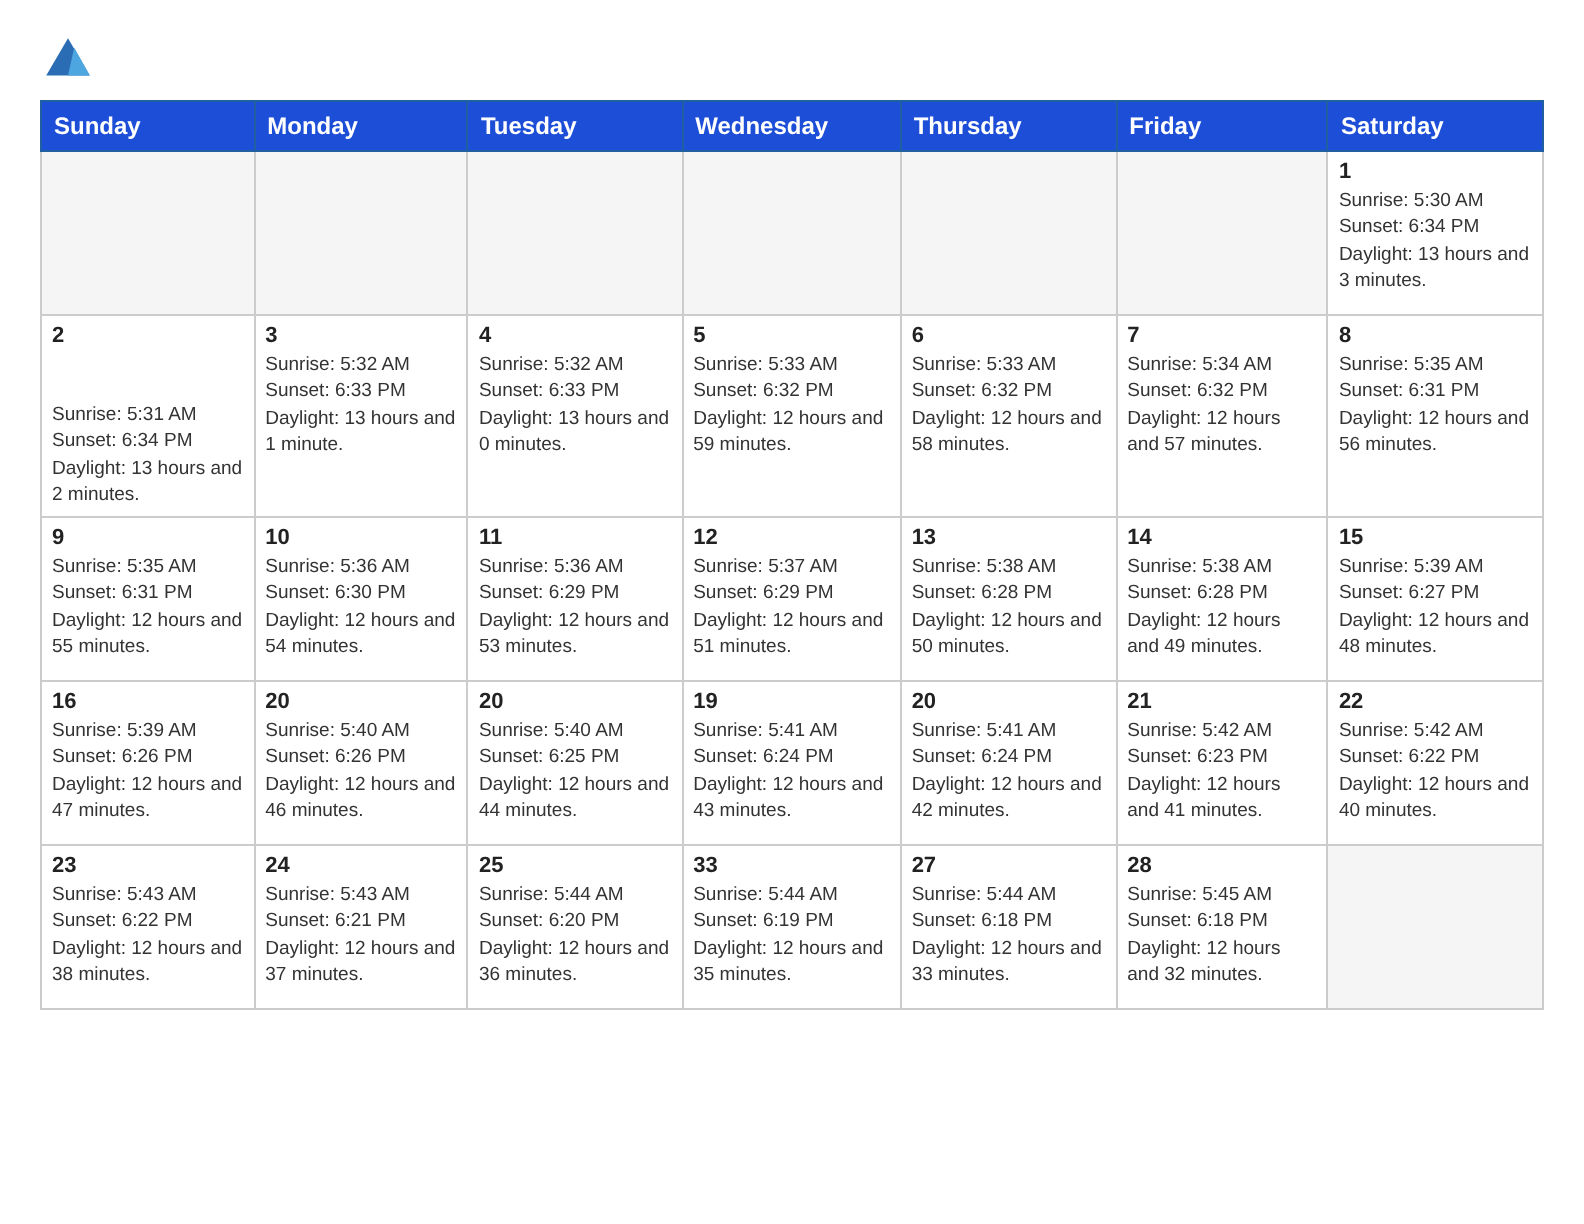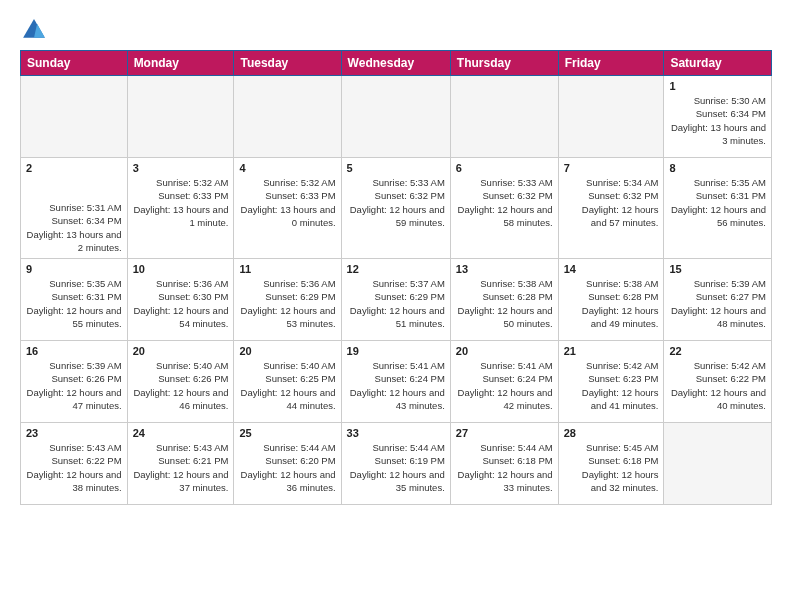--- a/index.html
+++ b/index.html
@@ -48,21 +48,21 @@
       font-size: 13px;
       color: #444;
       margin-top: 2px;
     }
     .calendar {
       width: 100%;
       border-collapse: collapse;
       border: 1px solid #bbb;
     }
     .calendar th {
-      background: #be185d;
+      background: #1d4ed8;
       color: #fff;
       font-size: 12px;
       font-weight: bold;
       padding: 5px 6px;
       text-align: left;
       border: 1px solid #2060a0;
     }
     .calendar td {
       vertical-align: top;
       border: 1px solid #ccc;
@@ -79,21 +79,20 @@
     .day-num {
       font-size: 11px;
       font-weight: bold;
       margin-bottom: 2px;
       color: #222;
     }
     .day-info {
       font-size: 9.5px;
       color: #333;
       line-height: 1.4;
-      text-align: right;
     }
     tr.week-row td {
       height: 82px;
     }
   </style>
 </head>
 <body>
 
 <div class="page">
   <div class="header">

